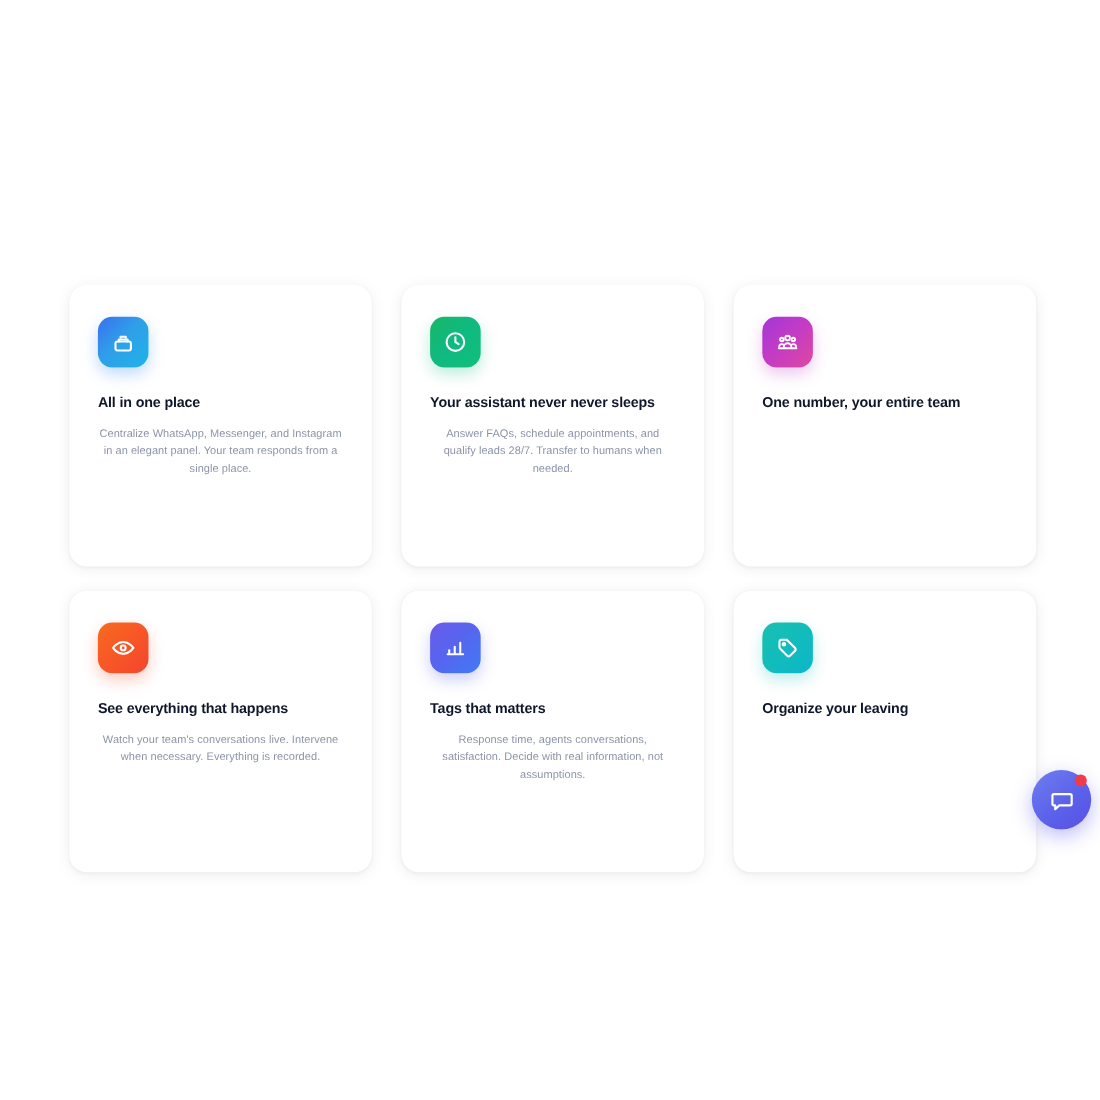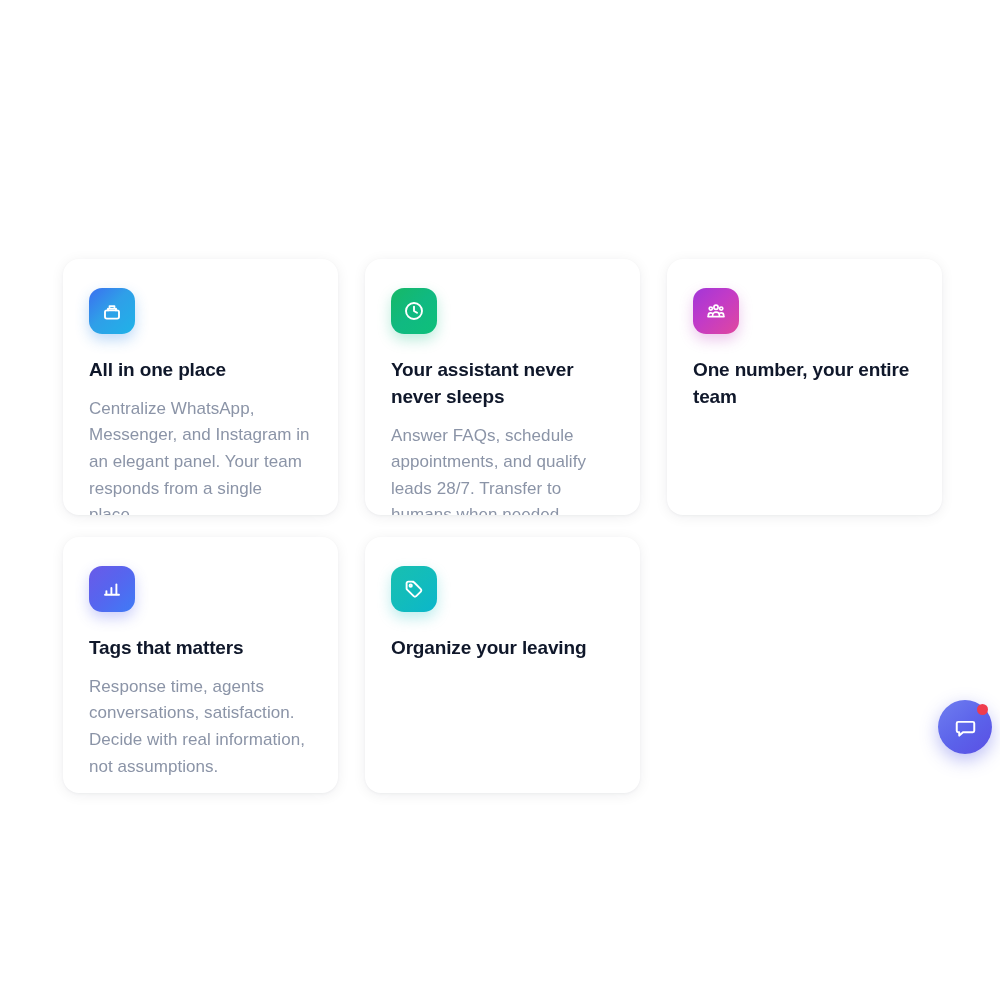--- a/index.html
+++ b/index.html
@@ -60,34 +60,35 @@
   .tile-purple { background:linear-gradient(135deg,#a236d8 0%,#c23bc7 45%,#e0479f 100%);
                  box-shadow:0 6px 14px rgba(186,58,190,0.28); }
   .tile-orange { background:linear-gradient(135deg,#f86a1e 0%,#f75528 55%,#f4442f 100%);
                  box-shadow:0 6px 14px rgba(246,84,40,0.30); }
   .tile-indigo { background:linear-gradient(135deg,#6a5ae8 0%,#5566ef 50%,#3f7bf6 100%);
                  box-shadow:0 6px 14px rgba(86,96,238,0.30); }
   .tile-teal   { background:linear-gradient(135deg,#18bfb0 0%,#12bcbc 50%,#0bb6cb 100%);
                  box-shadow:0 6px 14px rgba(17,189,190,0.28); }
 
   .card-title {
-    font-size:19px;
+    font-size:13px;
     font-weight:700;
     color:#0f172a;
     line-height:1.42;
     letter-spacing:-0.15px;
     margin-bottom:12px;
   }
 
   .card-desc {
-    font-size:17px;
+    font-size:10px;
     font-weight:400;
     color:#8b94a7;
     line-height:1.56;
     letter-spacing:0.05px;
+    text-align:center;
   }
 
   
   #chat-launcher {
     position:absolute;
     left:938px;
     top:700px;
     width:54px; height:54px;
     border-radius:50%;
     background:linear-gradient(140deg,#6f7ef0 0%,#5b62ea 55%,#5a4fe4 100%);
@@ -143,20 +144,30 @@
           <circle cx="17.2" cy="9.6" r="1.6"></circle>
           <path d="M8.6 16.4c0-1.9 1.5-3.3 3.4-3.3s3.4 1.4 3.4 3.3"></path>
           <path d="M4.3 16.4c0-1.5 1.1-2.6 2.5-2.6.5 0 1 .2 1.4.4"></path>
           <path d="M19.7 16.4c0-1.5-1.1-2.6-2.5-2.6-.5 0-1 .2-1.4.4"></path>
           <path d="M4 17.6h16"></path>
         </svg>
       </div>
       <div class="card-title">One number, your entire team</div>
     </div>
 
+    <div class="feature-card row2">
+      <div class="icon-tile tile-orange">
+        <svg width="24" height="24" viewBox="0 0 24 24" fill="none" stroke="#ffffff" stroke-width="1.9" stroke-linecap="round" stroke-linejoin="round">
+          <path d="M2.8 12s3.3-5.4 9.2-5.4S21.2 12 21.2 12s-3.3 5.4-9.2 5.4S2.8 12 2.8 12z"></path>
+          <circle cx="12" cy="12" r="2.2"></circle>
+        </svg>
+      </div>
+      <div class="card-title">See everything that happens</div>
+      <div class="card-desc">Watch your team's conversations live. Intervene when necessary. Everything is recorded.</div>
+    </div>
 
     <div class="feature-card row2">
       <div class="icon-tile tile-indigo">
         <svg width="24" height="24" viewBox="0 0 24 24" fill="none" stroke="#ffffff" stroke-width="1.9" stroke-linecap="round" stroke-linejoin="round">
           <path d="M6.4 17.2v-3.1"></path>
           <path d="M11.4 17.2v-6.3"></path>
           <path d="M16.4 17.2V7.4"></path>
           <path d="M5 17.8h14"></path>
         </svg>
       </div>

